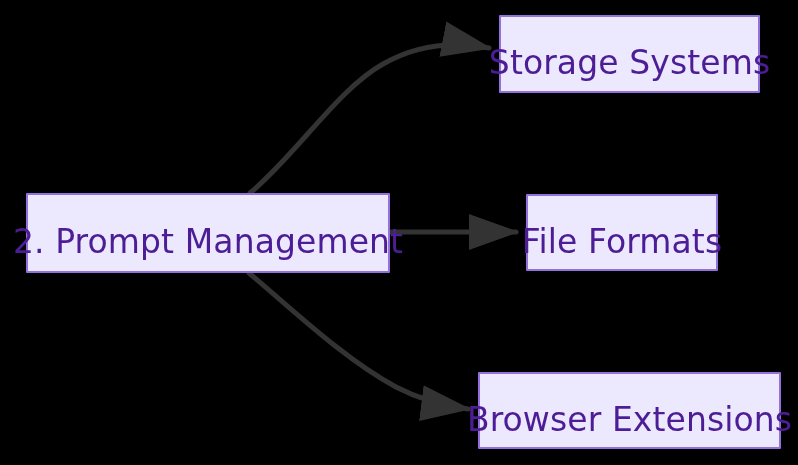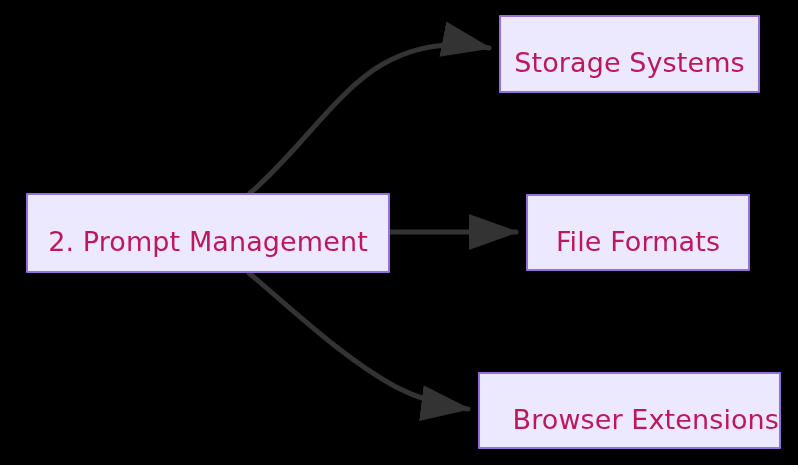--- a/index.html
+++ b/index.html
@@ -29,41 +29,41 @@
     box-sizing: border-box;
     background: #ECE8FD;
     border: 2px solid #9370DB;
     border-radius: 1px;
     display: flex;
     align-items: center;
     justify-content: center;
     z-index: 2;
   }
   .node-label {
-    color: #be185d;
-    font-size: 27px;
+    color: #4c1d95;
+    font-size: 33px;
     font-family: "DejaVu Sans", "Liberation Sans", sans-serif;
     font-weight: 400;
     line-height: 1;
     letter-spacing: 0.1px;
     white-space: nowrap;
     margin-top: 17px;
   }
   
   #node-prompt-management {
     left: 26px;  top: 193px;  width: 364px; height: 80px;
   }
   #node-storage-systems {
     left: 499px; top: 15px;   width: 261px; height: 78px;
   }
   #node-file-formats {
-    left: 526px; top: 194px;  width: 224px; height: 77px;
+    left: 526px; top: 194px;  width: 192px; height: 77px;
   }
   #node-browser-extensions {
-    left: 478px; top: 372px;  width: 303px; height: 77px; justify-content: flex-end;
+    left: 478px; top: 372px;  width: 303px; height: 77px;
   }
 </style>
 </head>
 <body>
 
 <div id="canvas">
 
   <svg id="edge-layer" viewBox="0 0 798 465" width="798" height="465" xmlns="http://www.w3.org/2000/svg">
     <defs>
       <marker id="arrowhead" markerWidth="10" markerHeight="8" refX="9.4" refY="4" orient="auto" markerUnits="strokeWidth">

